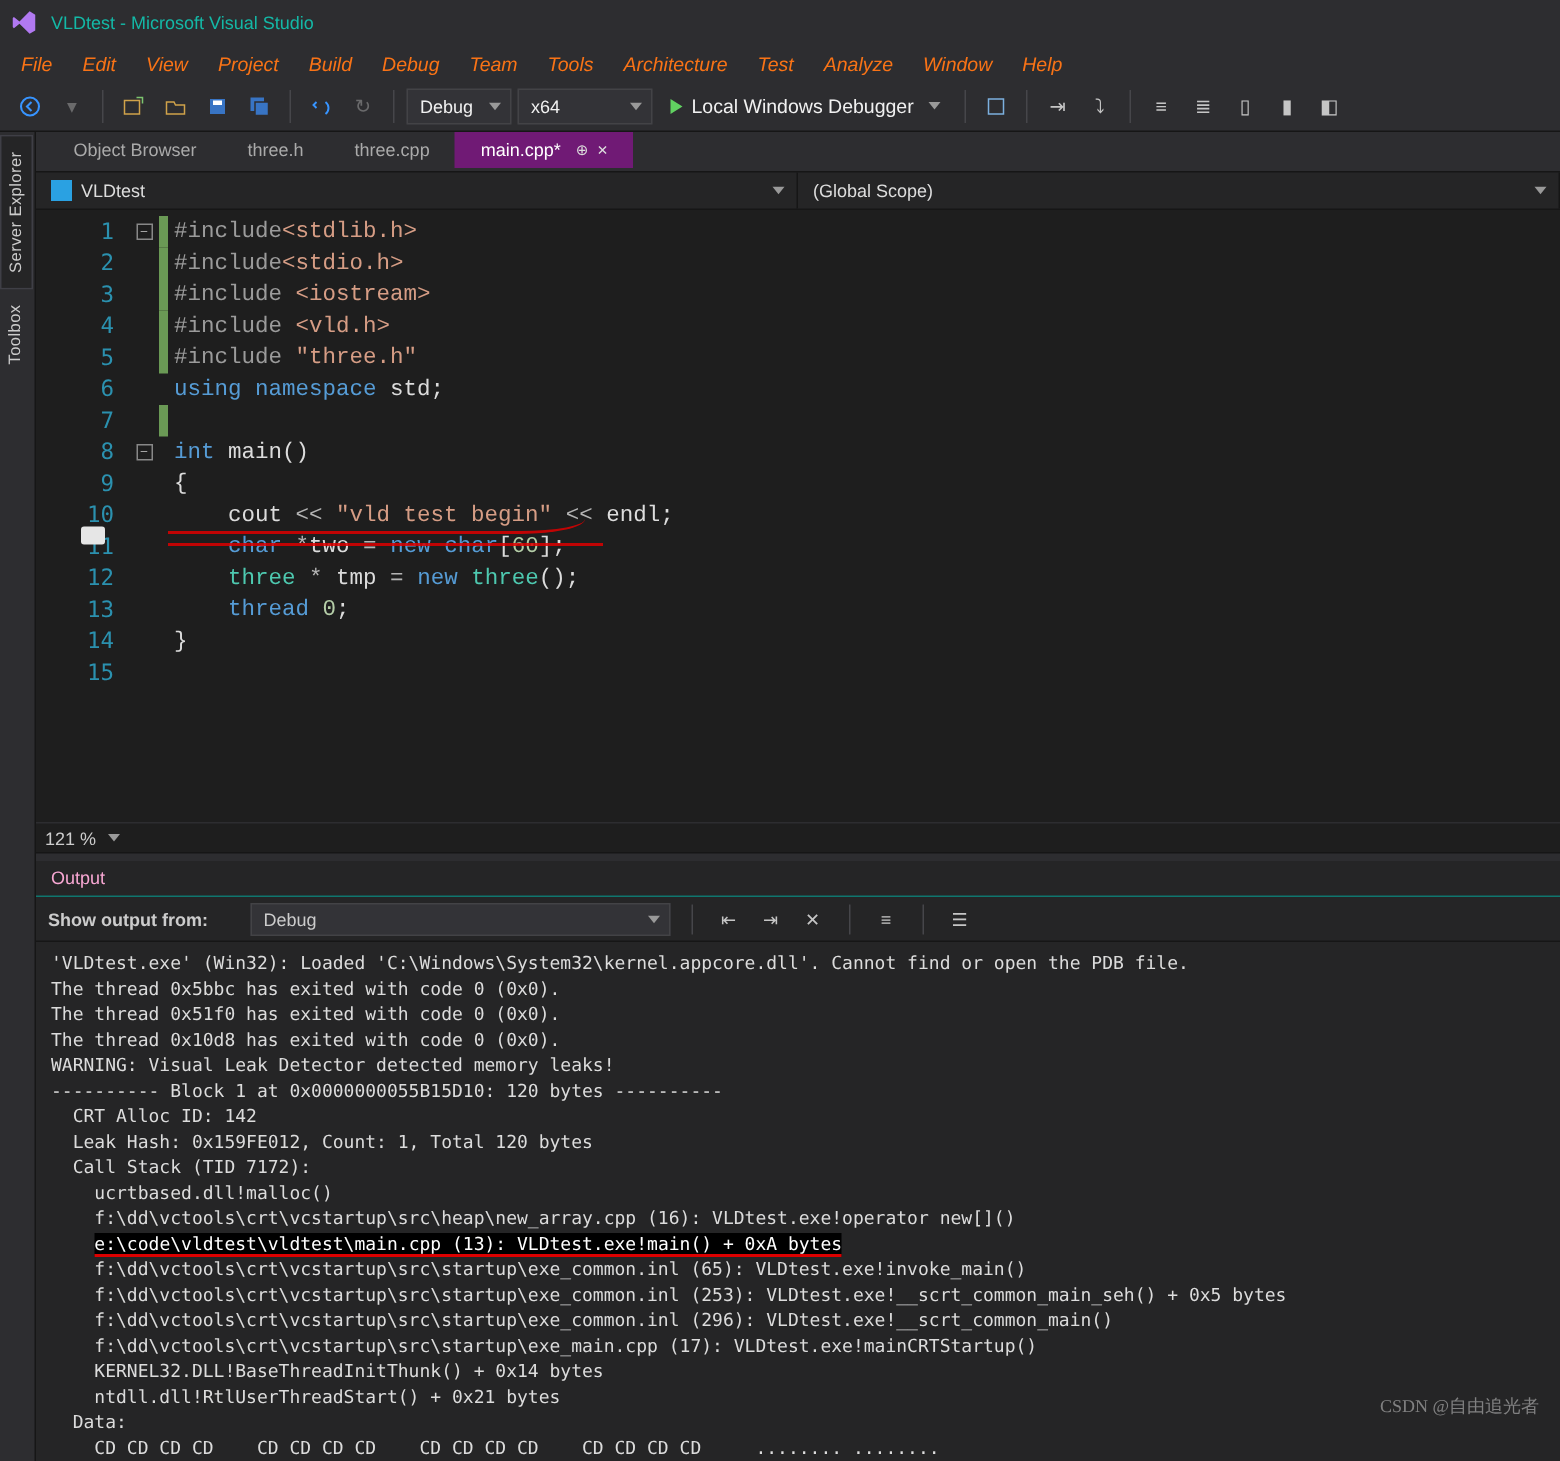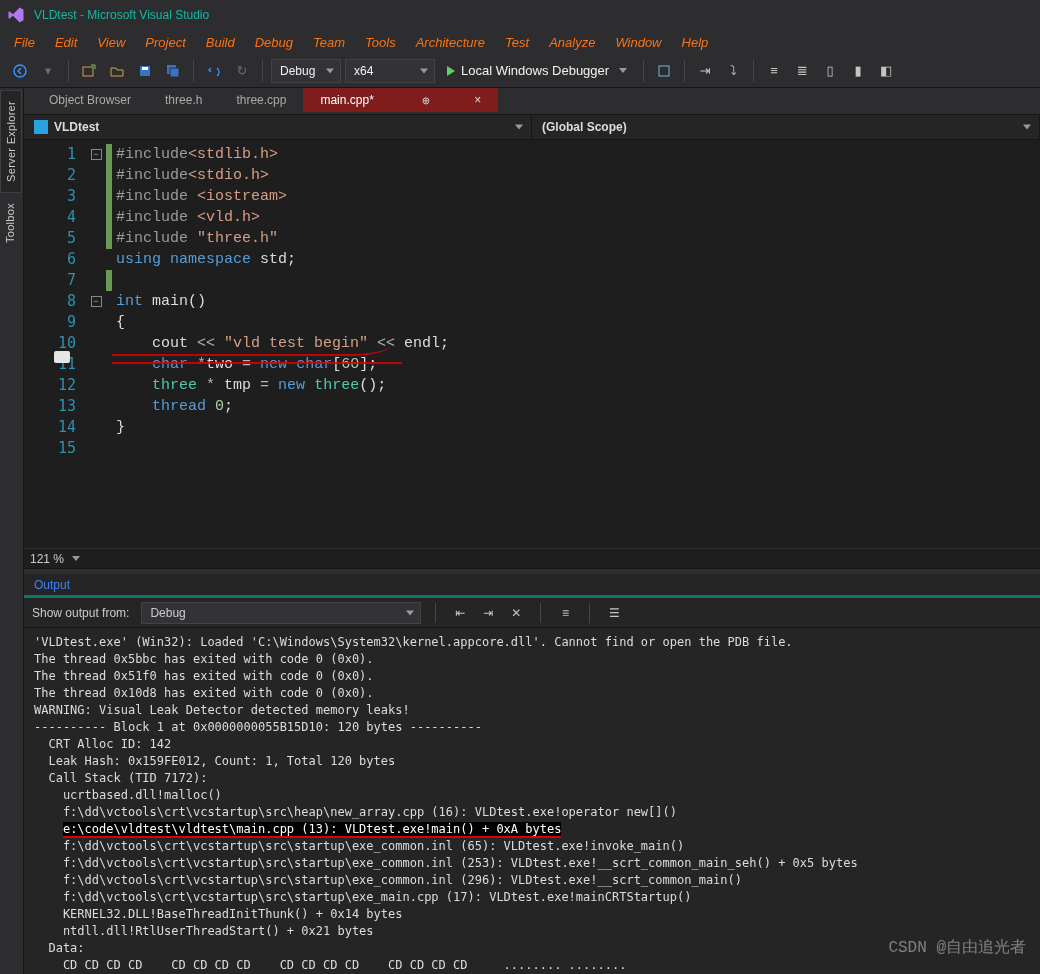--- a/index.html
+++ b/index.html
@@ -24,24 +24,24 @@
 .run-btn { height:24px; background:transparent; display:inline-flex; align-items:center; padding:0 8px; font-size:13px; color:#f1f1f1; gap:6px; }
 .play-triangle { width:0;height:0; border-top:5px solid transparent; border-bottom:5px solid transparent; border-left:8px solid #61d161; }
 .run-btn .drop { width:0;height:0; border-left:4px solid transparent;border-right:4px solid transparent;border-top:5px solid #999; margin-left:4px;}
 .content-row { display:flex; height:calc(100% - 30px - 24px - 34px); }
 .side-tabs { width:24px; background:#2d2d30; border-right:1px solid #161616; padding-top:2px; color:#ccc; font-size:11px;}
 .side-tab { writing-mode: vertical-rl; transform: rotate(180deg); padding:10px 4px; text-align:center; cursor:default; letter-spacing:0.3px;}
 .side-tab.top { background:#252526; border:1px solid #3f3f46;}
 .main { flex:1; display:flex; flex-direction:column; min-width:0; }
 .doc-tabs { height:26px; background:#2d2d30; display:flex; padding-left:8px; }
 .doc-tab { height:24px; padding:0 16px; display:inline-flex; align-items:center; font-size:12px; color:#aaa; border:1px solid transparent; position:relative;}
-.doc-tab.active { background:#7f1d1d; color:#fff;gap:38px; }
+.doc-tab.active { background:#701a75; color:#fff; }
 .doc-tab .pin { margin-left:10px; font-size:10px; color:#ddd; }
 .doc-tab .close-x { margin-left:6px; font-size:12px; color:#ddd; }
-.nav-combo-row { height:26px; background:#252526; border-top:1px solid #161616; border-bottom:1px solid #161616; display:flex;font-weight:bold; }
+.nav-combo-row { height:26px; background:#252526; border-top:1px solid #161616; border-bottom:1px solid #161616; display:flex; }
 .nav-combo { flex:1; display:flex; align-items:center; padding:0 10px; font-size:12px; color:#ddd; border-right:1px solid #161616; position:relative;}
 .nav-combo::after { content:""; position:absolute; right:8px; top:50%; width:0;height:0; border-left:4px solid transparent;border-right:4px solid transparent;border-top:5px solid #999; transform:translateY(-50%);}
 .nav-combo .proj-icon { width:14px; height:14px; background:#2aa1e2; margin-right:6px; display:inline-block; }
 .editor-wrap { flex:1; background:#1e1e1e; display:flex; min-height:0; position:relative; }
 .gutter { width:62px; background:#1e1e1e; font-family:Consolas,monospace; font-size:15px; color:#2b91af; text-align:right; padding-top:4px; user-select:none; }
 .gutter .ln { height:21px; line-height:21px; padding-right:10px; }
 .fold-col { width:20px; background:#1e1e1e; padding-top:4px; }
 .fold-col .fc { height:21px; display:flex; align-items:center; justify-content:center; color:#888; font-size:11px; }
 .fold-box { width:11px; height:11px; border:1px solid #888; display:inline-flex; align-items:center; justify-content:center; font-size:9px; line-height:1; color:#aaa; }
 .change-col { width:6px; padding-top:4px; }
@@ -57,31 +57,31 @@
 .tok-num { color:#b5cea8; }
 .tok-op { color:#b4b4b4; }
  .red-underline { position:absolute; left:0; width:100%; height:2px; background:#d00; top:214px; pointer-events:none; opacity:0.85; z-index:5;}
  .red-underline.curve { height:10px; top:206px; border-bottom:2px solid #d00; border-radius:0 0 60px 0 / 0 0 14px 0; background:transparent; width:30%;}
 .bp-marker { position:absolute; left:-58px; top:211px; width:16px; height:12px; background:#e6e6e6; border-radius:2px; z-index:6;}
 .zoom-row { height:20px; background:#1e1e1e; border-top:1px solid #2d2d30; display:flex; align-items:center; padding-left:6px; font-size:12px; color:#ccc; }
 .zoom-drop { display:inline-flex; align-items:center; gap:4px; }
 .zoom-drop::after { content:""; width:0;height:0; border-left:4px solid transparent;border-right:4px solid transparent;border-top:5px solid #999; margin-left:4px;}
 .splitter { height:6px; background:#2d2d30; cursor:ns-resize; border-top:1px solid #161616; }
 .output-panel { height:400px; background:#252526; display:flex; flex-direction:column; }
-.output-title { height:24px; padding:4px 10px; font-size:12px; color:#3b82f6; border-bottom:3px solid #0f766e; }
+.output-title { height:24px; padding:4px 10px; font-size:12px; color:#f9a8d4; border-bottom:1px solid #0f766e; }
 .output-toolbar { height:30px; display:flex; align-items:center; padding:0 8px; gap:8px; border-bottom:1px solid #161616; font-size:12px; color:#ccc;}
-.output-toolbar .lbl { margin-right:4px;}
+.output-toolbar .lbl { margin-right:20px;font-weight:bold;}
 .out-drop { height:22px; background:#333337; border:1px solid #434346; padding:0 22px 0 8px; position:relative; min-width:280px; display:inline-flex; align-items:center; }
 .out-drop::after { content:""; position:absolute; right:6px; top:50%; width:0;height:0; border-left:4px solid transparent;border-right:4px solid transparent;border-top:5px solid #999; transform:translateY(-50%);}
 .out-sep { width:1px; height:20px; background:#46464a; margin:0 6px;}
 .out-icn { width:20px; height:20px; display:inline-flex; align-items:center; justify-content:center; color:#c5c5c5; }
 .console { flex:1; overflow:hidden; padding:6px 10px; font-family:Consolas,SimSun,monospace; font-size:12px; color:#dcdcdc; line-height:17px; white-space:pre; }
 .console .hl-line { background:#000000; color:#fff; display:inline; }
 .console .red-und { border-bottom:2px solid #d00; }
-.watermark { position:absolute; right:14px; bottom:16px; color:rgba(220,220,220,0.5); font-size:16px; font-family:Liberation Mono, monospace; pointer-events:none; z-index:50; }
+.watermark { position:absolute; right:14px; bottom:28px; color:rgba(220,220,220,0.5); font-size:12px; font-family:Liberation Serif, serif; pointer-events:none; z-index:50; }
 svg { display:block; }
 </style>
 </head>
 <body>
 
 <div class="title-bar">
   <span class="vs-icon">
     <svg width="18" height="18" viewBox="0 0 24 24">
         <path fill="#b179f1" d="M17 2l5 3v14l-5 3-9-9-5 4-1-1V8l1-1 5 4 9-9z"></path>
       </svg>

